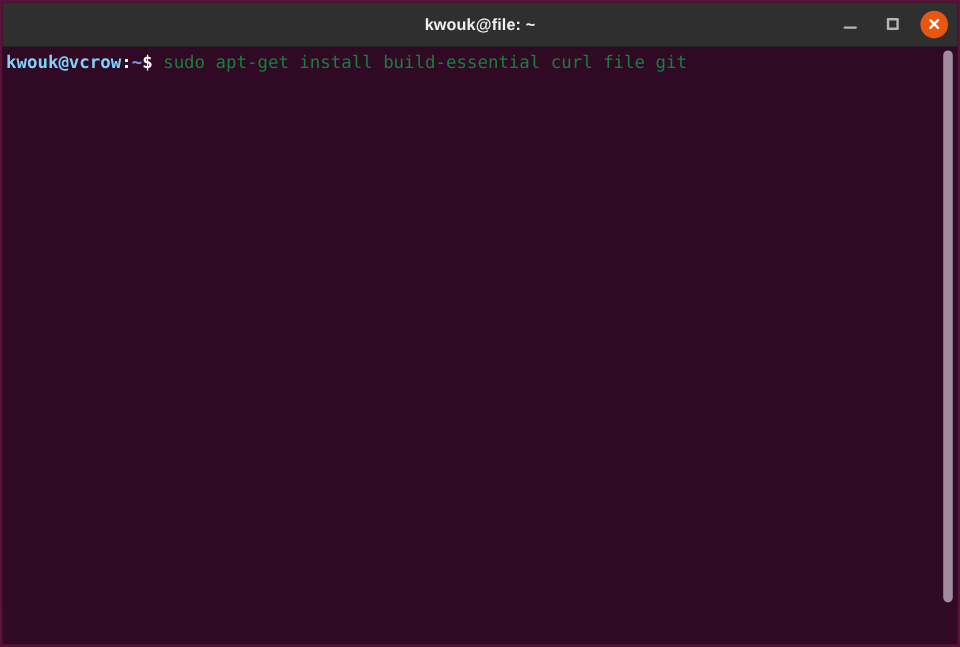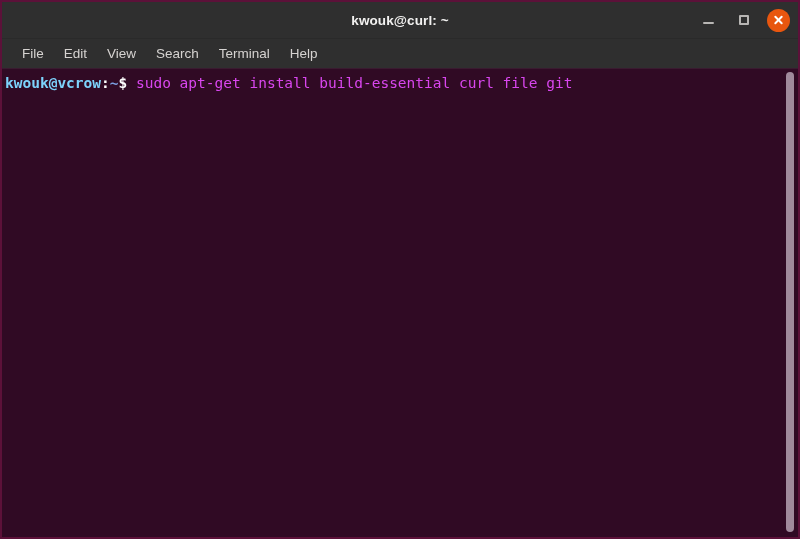--- a/index.html
+++ b/index.html
@@ -129,21 +129,21 @@
     font-family: "DejaVu Sans Mono", "Liberation Mono", monospace;
     font-size: 14.5px;
     line-height: 19px;
     white-space: pre;
     color: #ffffff;
     letter-spacing: 0px;
   }
   .c-user   { color: #7dd3fc; font-weight: bold; }
   .c-punct  { color: #ffffff; font-weight: bold; }
   .c-path   { color: #7b9fe0; font-weight: bold; }
-  .c-cmd    { color: #d946ef; }
+  .c-cmd    { color: #15803d; }
 
   
   .scrollbar {
     position: absolute;
     top: 0;
     right: 2px;
     width: 13px;
     height: 469px;
   }
   .scroll-thumb {
@@ -155,43 +155,35 @@
     background: #a08a9c;
     border-radius: 4px;
   }
 </style>
 </head>
 <body>
 
 <div class="window">
 
   <div class="titlebar">
-    <div class="title-text">kwouk@curl: ~</div>
+    <div class="title-text">kwouk@file: ~</div>
 
     <div class="win-controls">
       <div class="ctl ctl-min">
         <span class="glyph"></span>
       </div>
       <div class="ctl ctl-max">
         <span class="glyph"></span>
       </div>
       <div class="ctl ctl-close">
         <span class="glyph"></span>
       </div>
     </div>
   </div>
 
-  <div class="menubar">
-    <div class="menu-item">File</div>
-    <div class="menu-item">Edit</div>
-    <div class="menu-item">View</div>
-    <div class="menu-item">Search</div>
-    <div class="menu-item">Terminal</div>
-    <div class="menu-item">Help</div>
-  </div>
 
   <div class="terminal">
     <div class="term-line"><span class="c-user">kwouk@vcrow</span><span class="c-punct">:</span><span class="c-path">~</span><span class="c-punct">$</span><span class="c-cmd"> sudo apt-get install build-essential curl file git</span></div>
 
     <div class="scrollbar">
       <div class="scroll-thumb"></div>
     </div>
   </div>
 
 </div>

